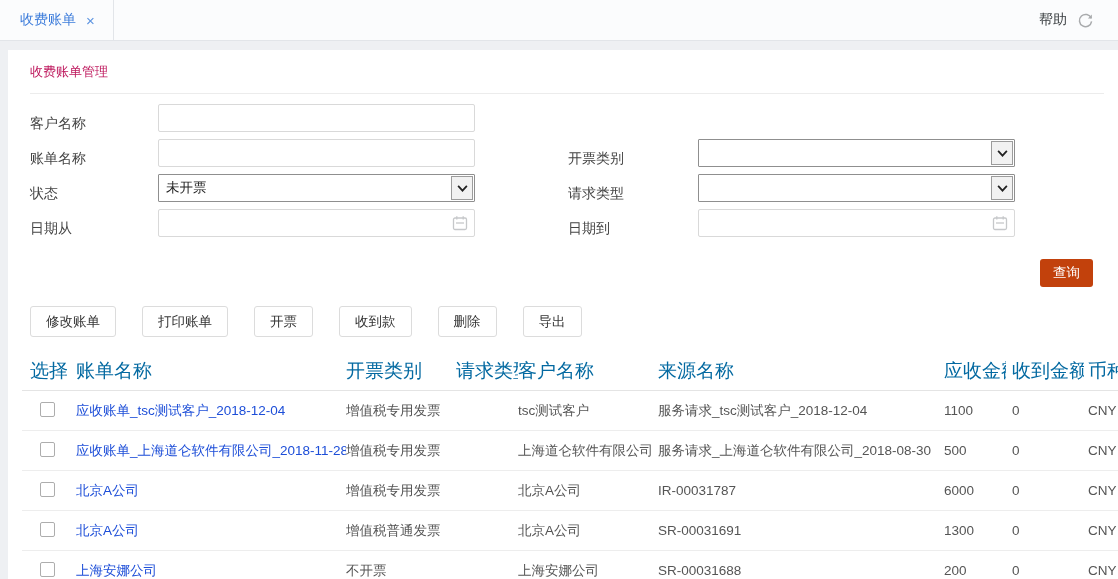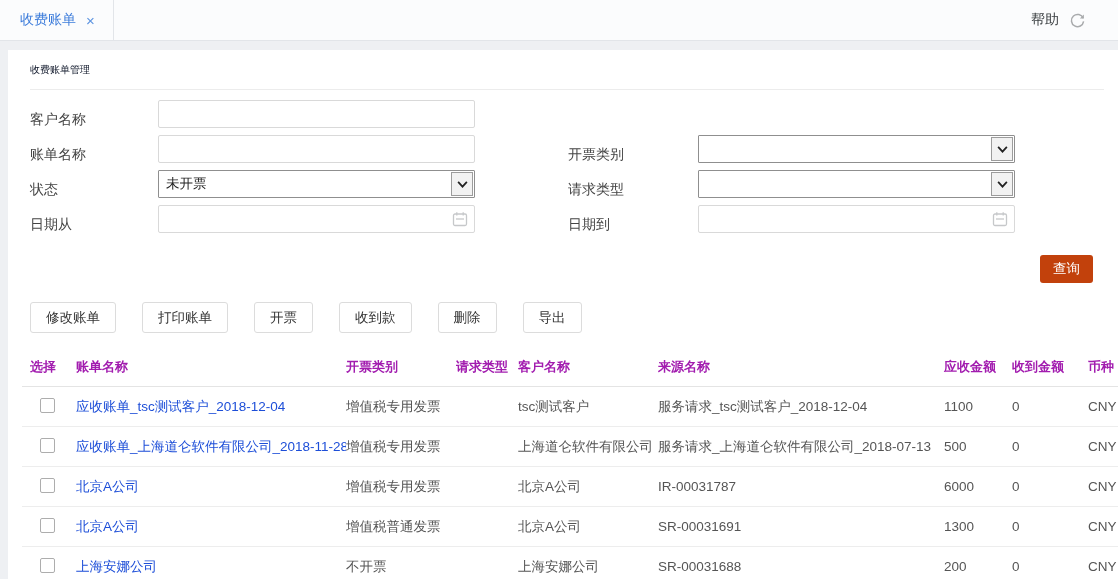--- a/index.html
+++ b/index.html
@@ -15,31 +15,31 @@
     display:flex; align-items:stretch;
   }
   .tab {
     display:flex; align-items:center; gap:10px;
     padding:0 18px 0 20px; border-right:1px solid #e2e5e9;
     cursor:pointer;
   }
   .tab-label { color:#3e7ddb; font-size:14px; }
   .tab-close { color:#5b93e0; font-size:15px; line-height:1; cursor:pointer; }
   .tabbar-right {
-    margin-left:auto; display:flex; align-items:center; gap:10px; padding-right:32px;
+    margin-left:auto; display:flex; align-items:center; gap:10px; padding-right:24px;
   }
   .help-link { color:#3c4043; font-size:14px; cursor:pointer; }
   .refresh-icon { width:17px; height:17px; cursor:pointer; display:inline-block; }
 
   
   .card {
     margin:9px 0 0 8px; width:1110px; min-height:529px;
     background:#fff; padding:13px 0 0 14px;
   }
-  .page-title { font-size:10px; color:#0f172a; padding-left:8px; }
+  .page-title { font-size:13px; color:#be185d; padding-left:8px; }
   .title-divider { border-bottom:1px solid #ececec; margin:12px 14px 0 8px; }
 
   
   .filters { margin-top:16px; padding-left:8px; }
   .f-row { display:flex; align-items:center; margin-bottom:7px; height:28px; }
   .f-label { width:128px; font-size:14px; color:#444; }
   .f-label2 { width:130px; font-size:14px; color:#444; margin-left:93px; }
   .f-field { width:317px; position:relative; height:40px; }
   .txt {
     width:100%; height:28px; border:1px solid #d9d9d9; border-radius:2px;
@@ -69,21 +69,21 @@
   .btn {
     background:#fff; border:1px solid #dcdcdc; border-radius:3px; color:#333;
     height:31px; padding:0 15px; font-size:13.5px; font-family:inherit; cursor:pointer;
   }
 
   
   .tbl { margin-top:14px; width:1146px; }
   .trow { display:flex; align-items:center; height:40px; padding-left:8px;
           border-bottom:1px solid #ededed; width:1146px; }
   .thead-row { border-bottom:1px solid #e4e4e4; }
-  .th { font-weight:bold; color:#a21caf; font-size:13px; white-space:nowrap; overflow:hidden; }
+  .th { font-weight:normal; color:#0369a1; font-size:19px; white-space:nowrap; overflow:hidden; }
   .td { color:#555; font-size:13.5px; white-space:nowrap; overflow:hidden; }
   .col0{width:46px;} .col1{width:270px;} .col2{width:110px;} .col3{width:62px;}
   .col4{width:140px;} .col5{width:276px;}
   .col6{width:72px; padding-left:10px;} .col7{width:78px; padding-left:6px;}
   .col8{width:70px; padding-left:4px;}
   .chk {
     width:15px; height:15px; border:1px solid #adadad; border-radius:2px;
     background:#fff; margin-left:10px; display:inline-block; cursor:pointer;
   }
   .link { color:#1d4ed8; cursor:pointer; }
@@ -224,21 +224,21 @@
     <span class="td col7">0</span>
     <span class="td col8">CNY</span>
   </div>
 
   <div class="trow">
     <span class="td col0"><span class="chk"></span></span>
     <span class="td col1 link">应收账单_上海道仑软件有限公司_2018-11-28</span>
     <span class="td col2">增值税专用发票</span>
     <span class="td col3"></span>
     <span class="td col4">上海道仑软件有限公司</span>
-    <span class="td col5">服务请求_上海道仑软件有限公司_2018-07-13</span>
+    <span class="td col5">服务请求_上海道仑软件有限公司_2018-08-30</span>
     <span class="td col6">500</span>
     <span class="td col7">0</span>
     <span class="td col8">CNY</span>
   </div>
 
   <div class="trow">
     <span class="td col0"><span class="chk"></span></span>
     <span class="td col1 link">北京A公司</span>
     <span class="td col2">增值税专用发票</span>
     <span class="td col3"></span>

